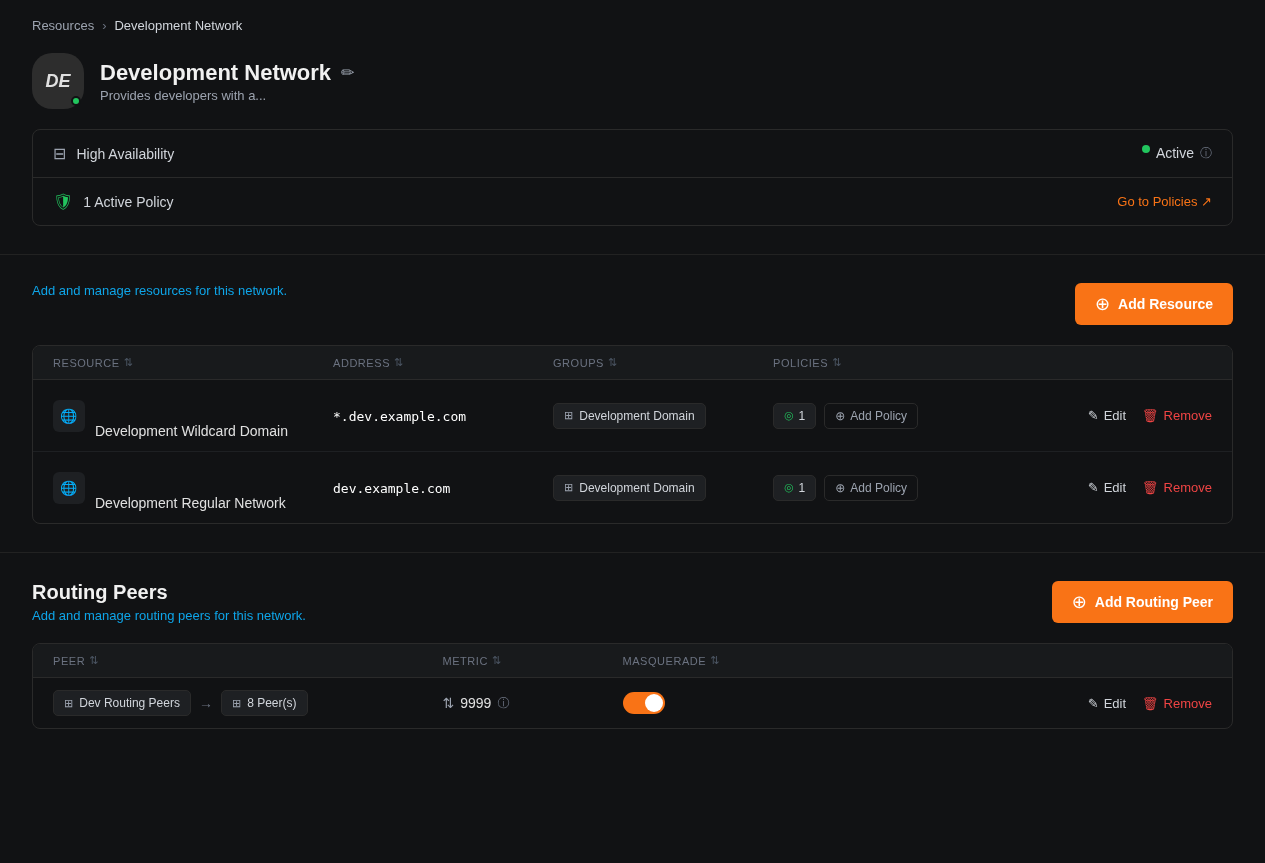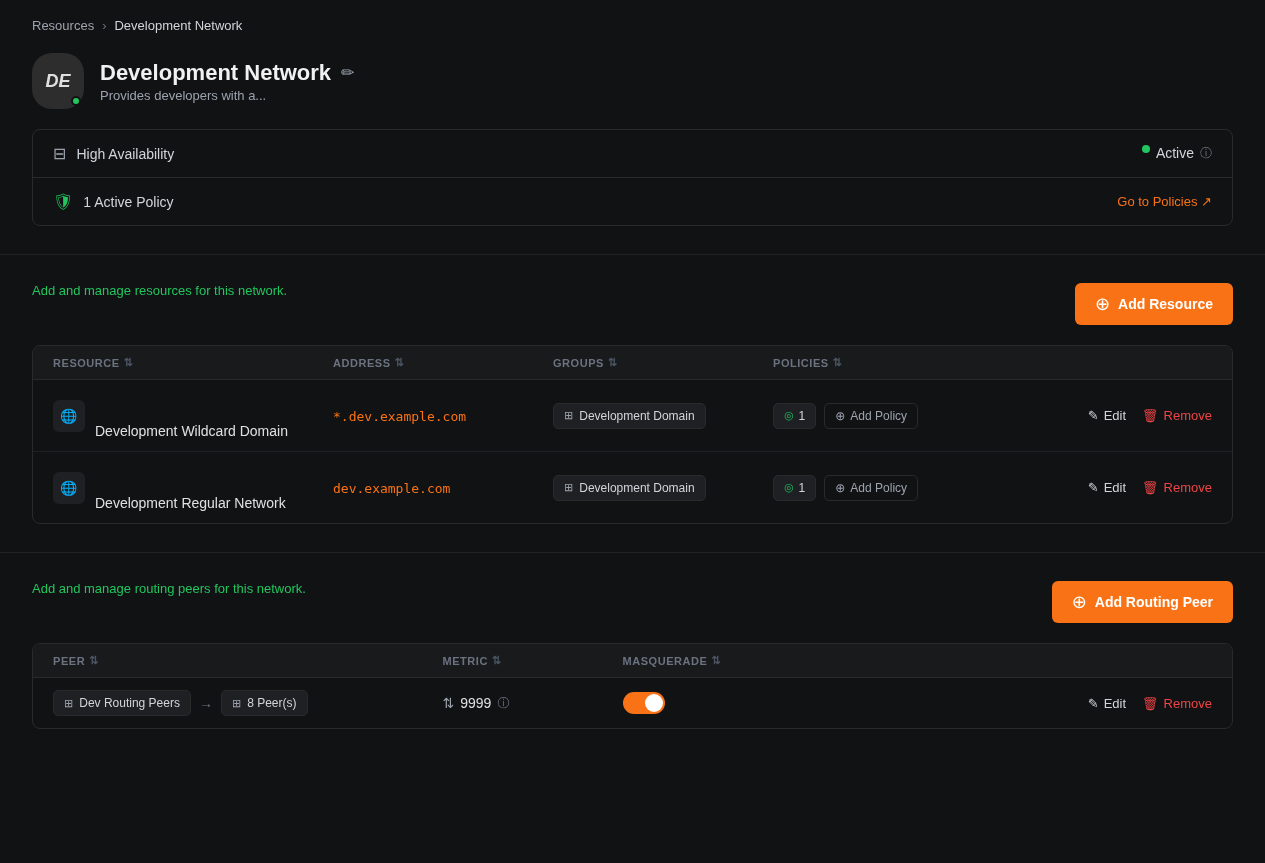--- a/index.html
+++ b/index.html
@@ -95,21 +95,21 @@
 
     
     .section-header {
       display: flex;
       align-items: flex-start;
       justify-content: space-between;
       padding: 28px 32px 20px;
     }
     .section-title-group { display: flex; flex-direction: column; gap: 4px; }
     .section-title { font-size: 20px; font-weight: 700; color: #f1f1f1; }
-    .section-subtitle { color: #22c55e; font-size: 13px; }
+    .section-subtitle { color: #0ea5e9; font-size: 13px; }
 
     
     .btn-orange {
       background: #f97316;
       color: #fff;
       border: none;
       border-radius: 6px;
       padding: 10px 20px;
       font-size: 14px;
       font-weight: 600;
@@ -127,21 +127,21 @@
       border: 1px solid #2a2a2a;
       border-radius: 8px;
       overflow: hidden;
     }
     .table-header {
       display: grid;
       padding: 10px 20px;
       background: #181a1c;
       border-bottom: 1px solid #2a2a2a;
       font-size: 11px;
-      font-weight: 700;
+      font-weight: 400;
       color: #6b7280;
       letter-spacing: 0.05em;
       text-transform: uppercase;
     }
     .resources-header { grid-template-columns: 280px 220px 220px 200px 1fr; }
     .peers-header { grid-template-columns: 1fr 180px 200px 1fr; }
 
     .table-col { display: flex; align-items: center; gap: 4px; }
     .sort-icon { color: #4b5563; font-size: 11px; }
 
@@ -162,21 +162,21 @@
       background: #1e2023;
       border-radius: 6px;
       display: flex;
       align-items: center;
       justify-content: center;
       color: #9ca3af;
       font-size: 14px;
       flex-shrink: 0;
     }
     .resource-name { font-weight: 500; color: #e0e0e0; font-size: 14px; margin-top: 31px; }
-    .resource-address { font-family: monospace; font-size: 13px; color: #f97316; }
+    .resource-address { font-family: monospace; font-size: 13px; color: #ffffff; }
 
     .tag-badge {
       display: inline-flex;
       align-items: center;
       gap: 6px;
       background: #1e2023;
       border: 1px solid #2a2a2a;
       border-radius: 5px;
       padding: 5px 10px;
       font-size: 12px;
@@ -408,20 +408,21 @@
         <span>Remove</span>
       </span>
     </div>
   </div>
 </div>
 
 <hr class="section-divider">
 
 <div class="section-header">
   <div class="section-title-group">
+    <span class="section-title">Routing Peers</span>
     <span class="section-subtitle">Add and manage routing peers for this network.</span>
   </div>
   <button class="btn-orange">
     <span class="btn-plus">⊕</span>
     <span>Add Routing Peer</span>
   </button>
 </div>
 
 <div class="data-table">
   <div class="table-header peers-header">

